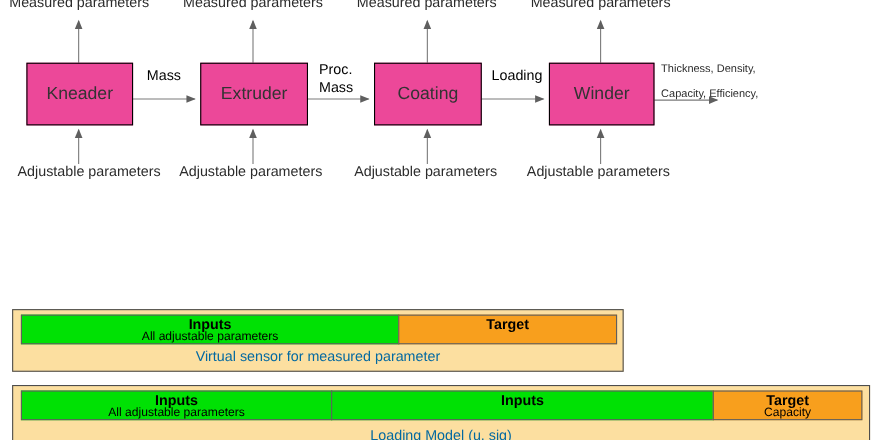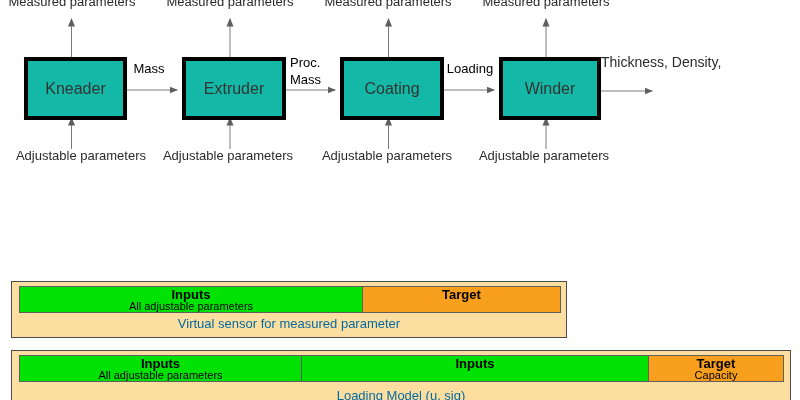--- a/index.html
+++ b/index.html
@@ -9,40 +9,40 @@
     overflow: hidden;
     background: #ffffff;
     font-family: "Liberation Sans", sans-serif;
     color: #333333;
   }
 
   
   .stage-box {
     position: absolute;
     top: 57px; height: 55px;
-    background: #14b8a6;
-    border: 4px solid #000000;
+    background: #ec4899;
+    border: 1px solid #000000;
     display: flex; align-items: center; justify-content: center;
     font-size: 16px; color: #333333;
   }
   .top-label {
     position: absolute; top: -6px; width: 150px;
     text-align: center; font-size: 13px; color: #2b2b2b; white-space: nowrap;
   }
   .bottom-label {
     position: absolute; top: 148px; width: 150px;
     text-align: center; font-size: 13px; color: #2b2b2b; white-space: nowrap;
   }
   .edge-label {
     position: absolute; font-size: 13px; color: #000000; white-space: nowrap;
   }
   .edge-label.centered { text-align: center; }
   .winder-outputs {
     position: absolute; left: 601px; top: 51px;
-    font-size: 14px; line-height: 23px; color: #2b2b2b; white-space: nowrap;
+    font-size: 10px; line-height: 23px; color: #2b2b2b; white-space: nowrap;
   }
   svg.arrow-layer { position: absolute; left: 0; top: 0; }
 
   
   .model-box {
     position: absolute;
     background: #fcdfa0;
     border: 1px solid #4d4d4d;
     box-sizing: border-box;
   }
@@ -103,20 +103,21 @@
 
   <div class="edge-label centered" style="left:119px; top:61px; width:60px;">Mass</div>
   <div class="edge-label" style="left:290px; top:54px; line-height:17px;">
     <div>Proc.</div>
     <div>Mass</div>
   </div>
   <div class="edge-label centered" style="left:430px; top:61px; width:80px;">Loading</div>
 
   <div class="winder-outputs">
     <div>Thickness, Density,</div>
+    <div>Capacity, Efficiency,</div>
   </div>
 
   <div class="bottom-label" style="left:6px;">Adjustable parameters</div>
   <div class="bottom-label" style="left:153px;">Adjustable parameters</div>
   <div class="bottom-label" style="left:312px;">Adjustable parameters</div>
   <div class="bottom-label" style="left:469px;">Adjustable parameters</div>
 </div>
 
 <div>
 

